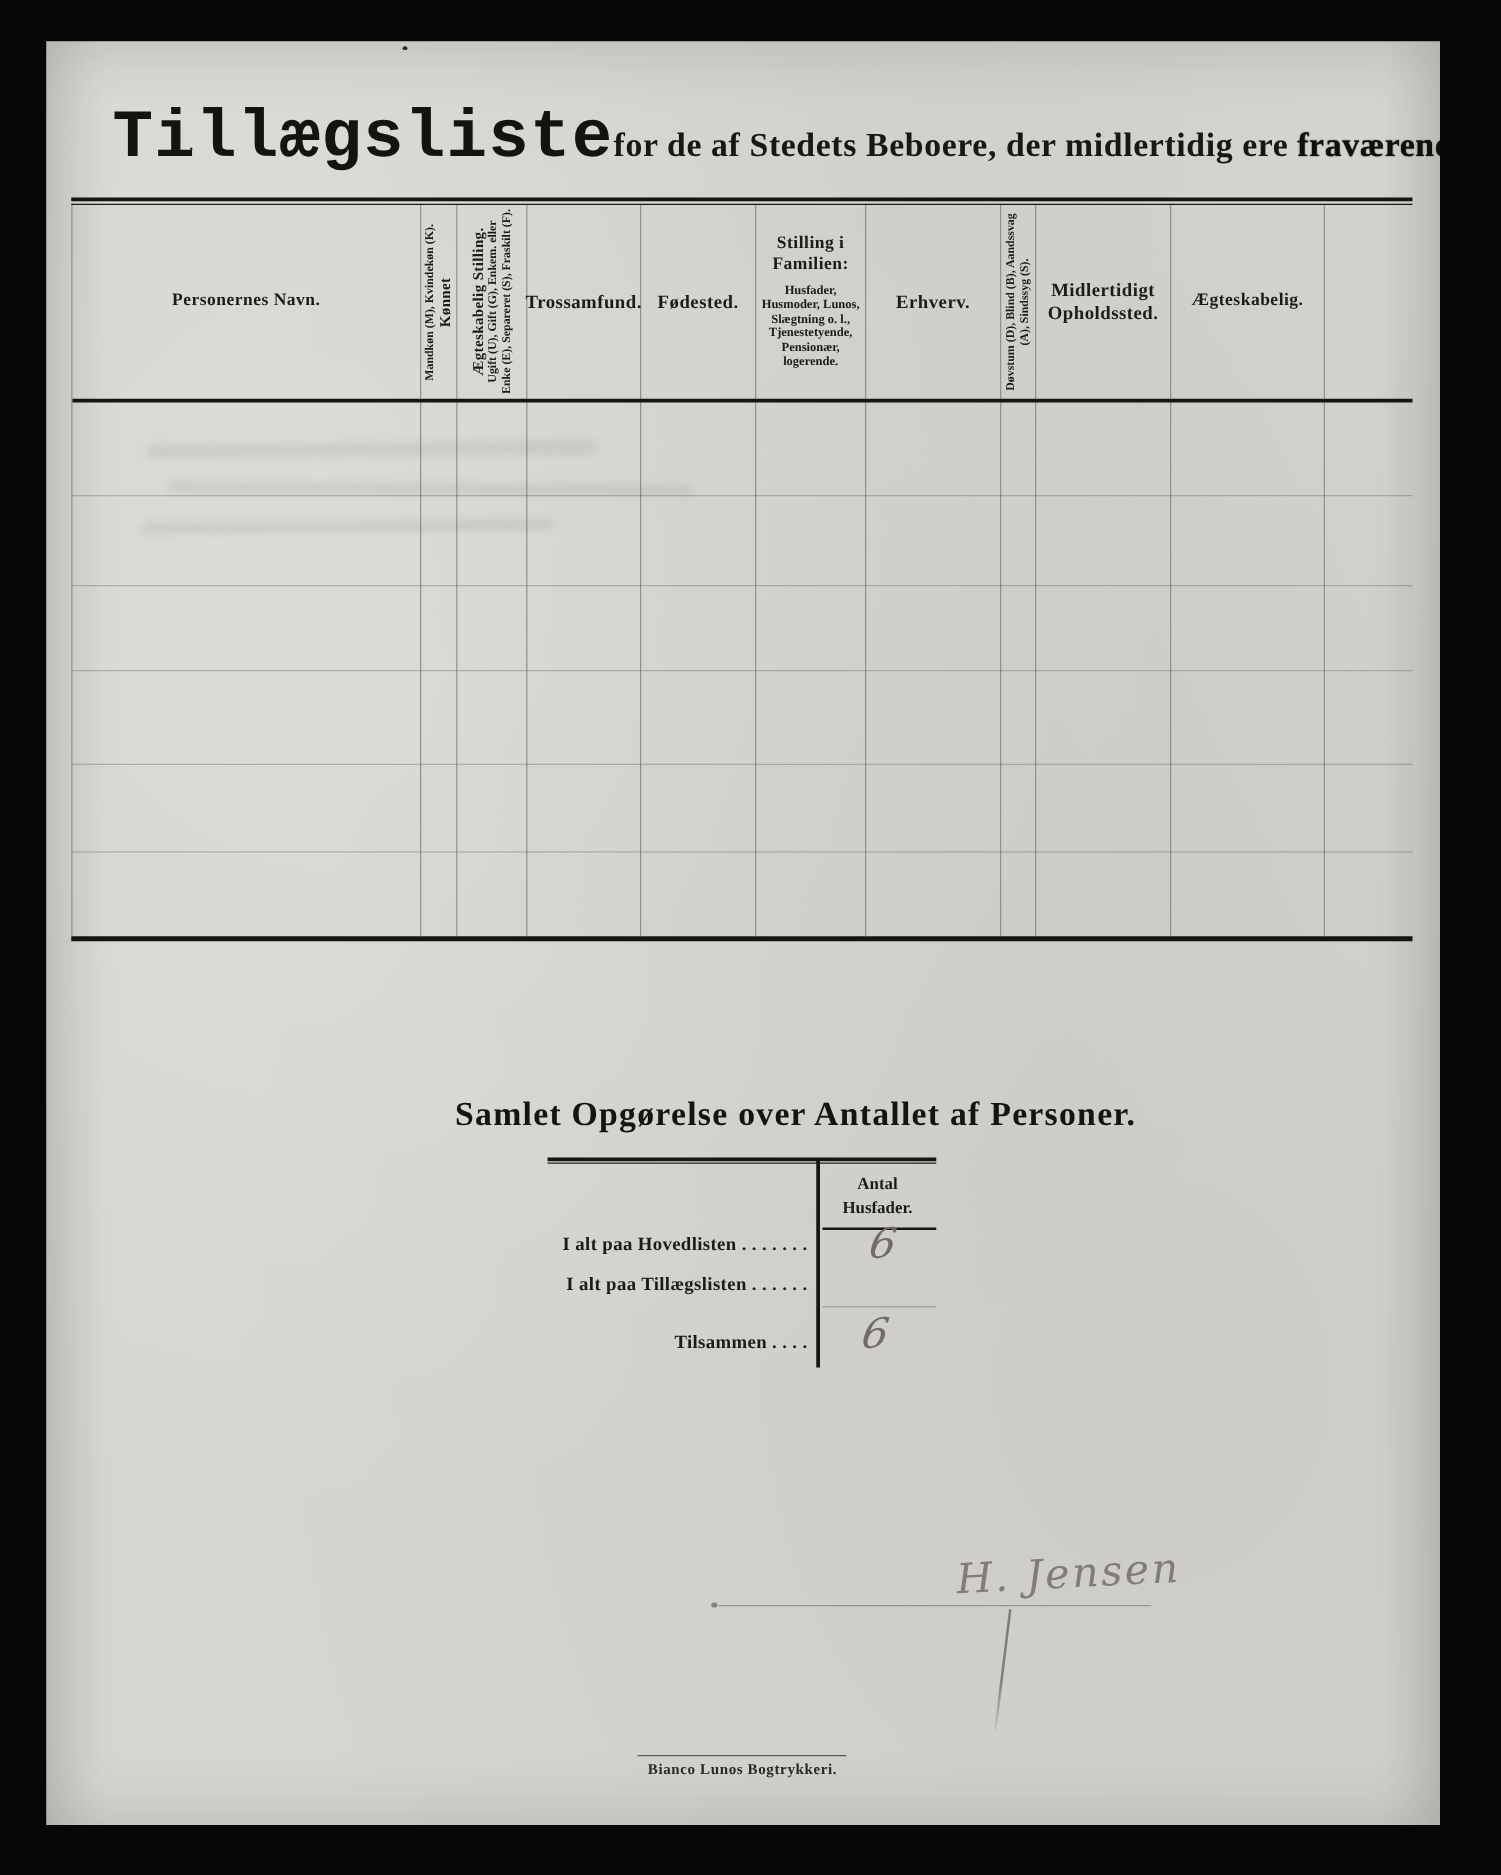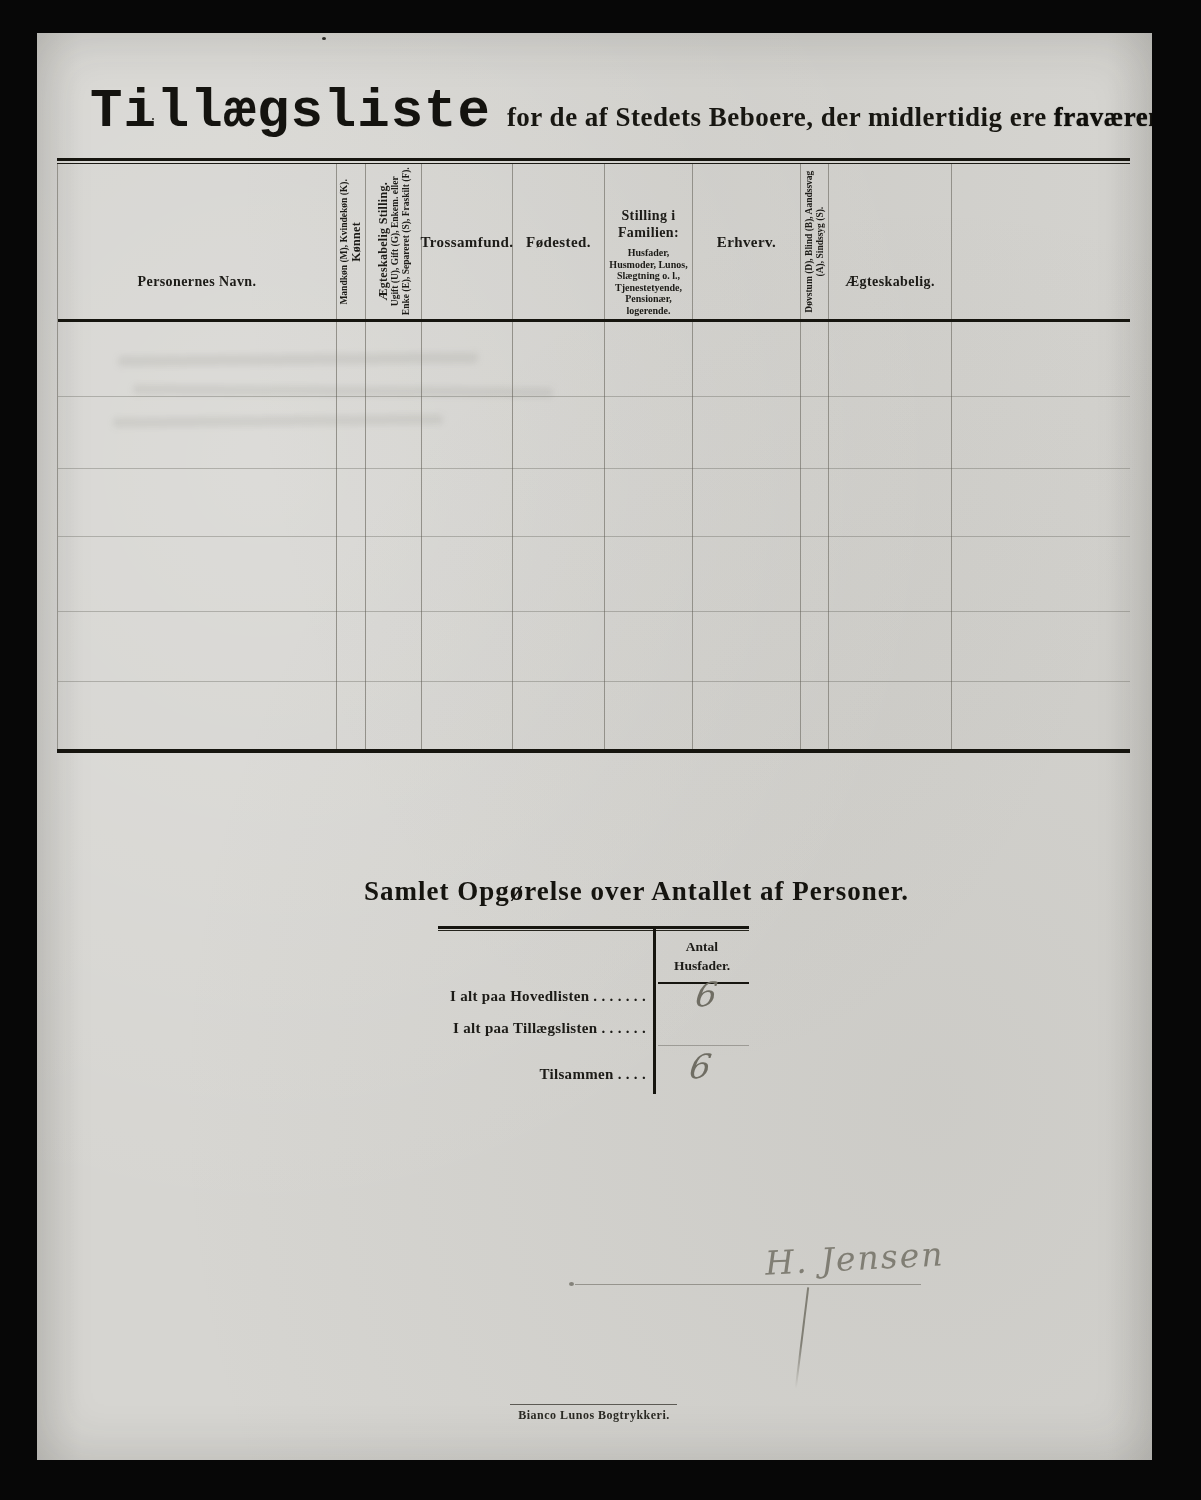--- a/index.html
+++ b/index.html
@@ -17,33 +17,33 @@
       radial-gradient(ellipse at 60% 10%, rgba(130,128,120,0.08), rgba(130,128,120,0) 50%),
       linear-gradient(90deg, rgba(90,88,82,0.10), rgba(90,88,82,0) 4%, rgba(90,88,82,0) 96%, rgba(90,88,82,0.10));
     box-shadow: inset 0 0 55px rgba(40,38,34,0.18);
     overflow:hidden;
   }
   .speck{position:absolute;background:#2a2925;border-radius:50%;}
 
   
   .title-row{position:absolute;left:53px;top:48px;white-space:nowrap;}
   .title-main{font-family:Liberation Mono, monospace;font-size:54px;font-weight:bold;letter-spacing:1px;color:#14130f;}
-  .title-rest{font-size:27px;font-weight:bold;margin-left:16px;letter-spacing:0.5px;color:#181712;}
+  .title-rest{font-size:27px;font-weight:bold;letter-spacing:0.5px;color:#181712;}
   .title-emph{font-size:27px;font-weight:bold;margin-left:7px;letter-spacing:0.5px;color:#100f0b;text-shadow:0 0 1px #100f0b;}
 
   
   .tbl{position:absolute;left:20px;top:125px;width:1073px;}
   .rule-double{height:2px;border-top:3px solid #16150f;border-bottom:1px solid #1d1c16;}
   .cols{display:flex;height:585px;border-left:1px solid #93918a;position:relative;box-sizing:border-box;background:rgba(0,0,0,0.006);}
   .col{box-sizing:border-box;border-right:1px solid #93918a;position:relative;flex:none;}
   .c0{width:279px}.c1{width:29px}.c2{width:70px}.c3{width:56px}.c4{width:91px}
   .c5{width:92px}.c6{width:88px}.c7{width:108px}.c8{width:28px}.c9{width:108px}.c10{width:123px}
   .head{height:155px;box-sizing:border-box;display:flex;flex-direction:column;align-items:center;justify-content:center;
         text-align:center;padding:4px 3px;line-height:1.2;}
-  .h14{font-size:14px;font-weight:bold;letter-spacing:0.4px;margin-top:41px;}
+  .h14{font-size:14px;font-weight:bold;letter-spacing:0.4px;}
   .h15{font-size:15px;font-weight:bold;letter-spacing:0.4px;}
   .h13{font-size:12.5px;font-weight:bold;letter-spacing:0.2px;line-height:1.35;}
   .h-sub{font-size:10px;font-weight:bold;line-height:1.15;margin-top:6px;}
   .vwrap{position:absolute;left:0;top:0;width:100%;height:155px;display:flex;align-items:center;justify-content:center;overflow:visible;}
   .vblock{width:152px;transform:rotate(-90deg);text-align:center;line-height:1.1;flex:none;}
   .v-main{font-size:12px;font-weight:bold;letter-spacing:0.3px;display:block;}
   .v-sub{font-size:9.5px;font-weight:bold;line-height:1.12;display:block;}
   .headrule{position:absolute;left:0;right:0;top:155px;height:3px;background:#16150f;z-index:4;}
   .rowline{position:absolute;left:0;right:0;height:1px;background:rgba(92,90,83,0.34);z-index:1;}
   .rule-bottom{height:4px;background:#16150f;}
@@ -137,20 +137,23 @@
       </div>
 
       <div class="col c8">
         <div class="vwrap">
           <div class="vblock">
             <span class="v-sub">Døvstum (D), Blind (B), Aandssvag (A), Sindssyg (S).</span>
           </div>
         </div>
       </div>
 
+      <div class="col c9">
+        <div class="head h15">Midlertidigt Opholdssted.</div>
+      </div>
 
       <div class="col c10">
         <div class="head h14">Ægteskabelig.</div>
       </div>
 
       <div class="headrule"></div>
       <div class="rowline" style="top:232px"></div>
       <div class="rowline" style="top:304px"></div>
       <div class="rowline" style="top:372px"></div>
       <div class="rowline" style="top:447px"></div>

